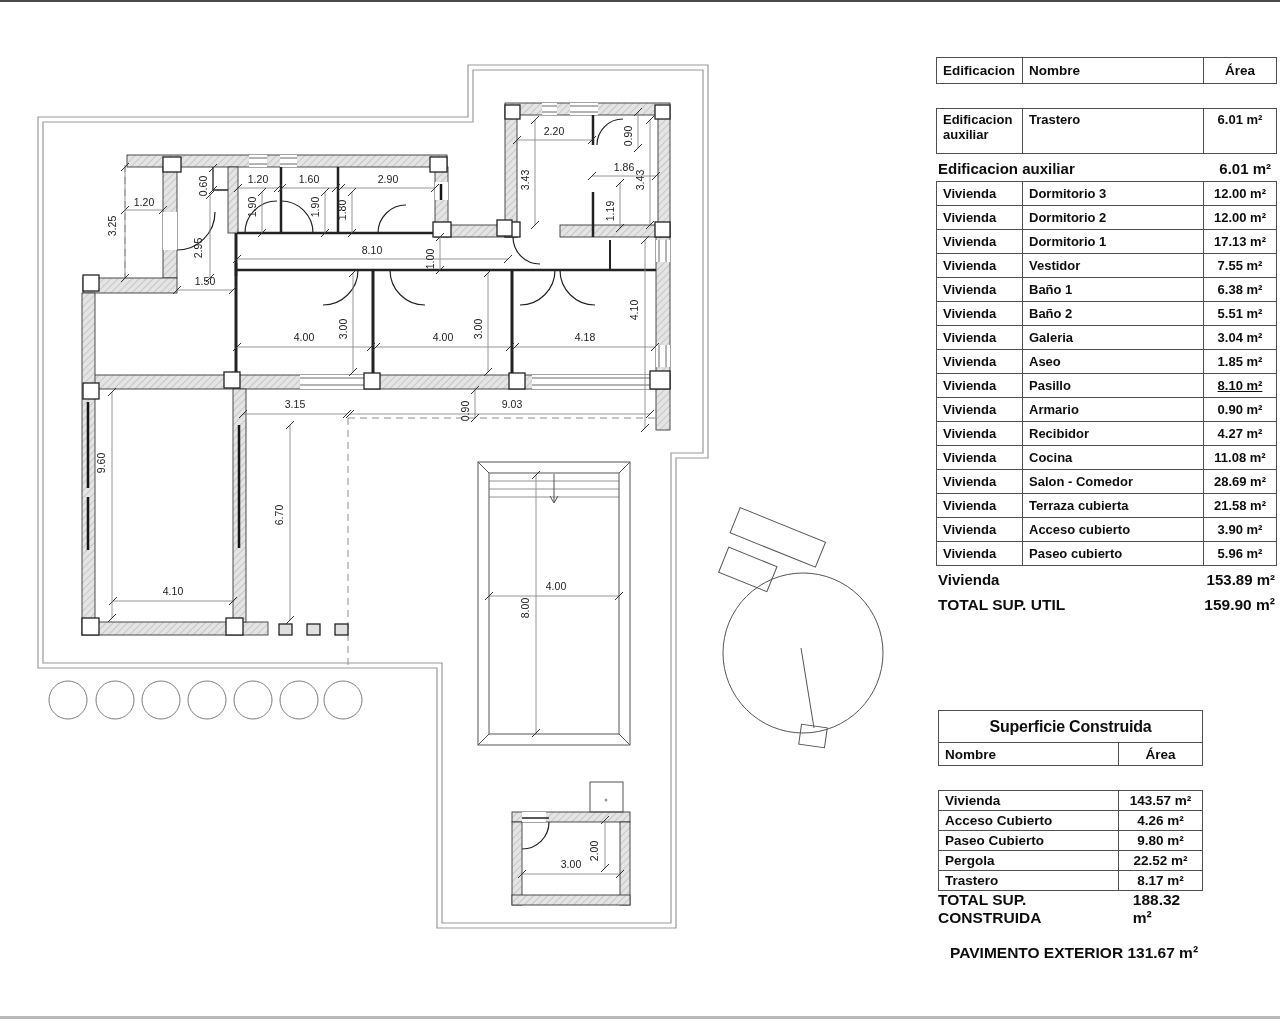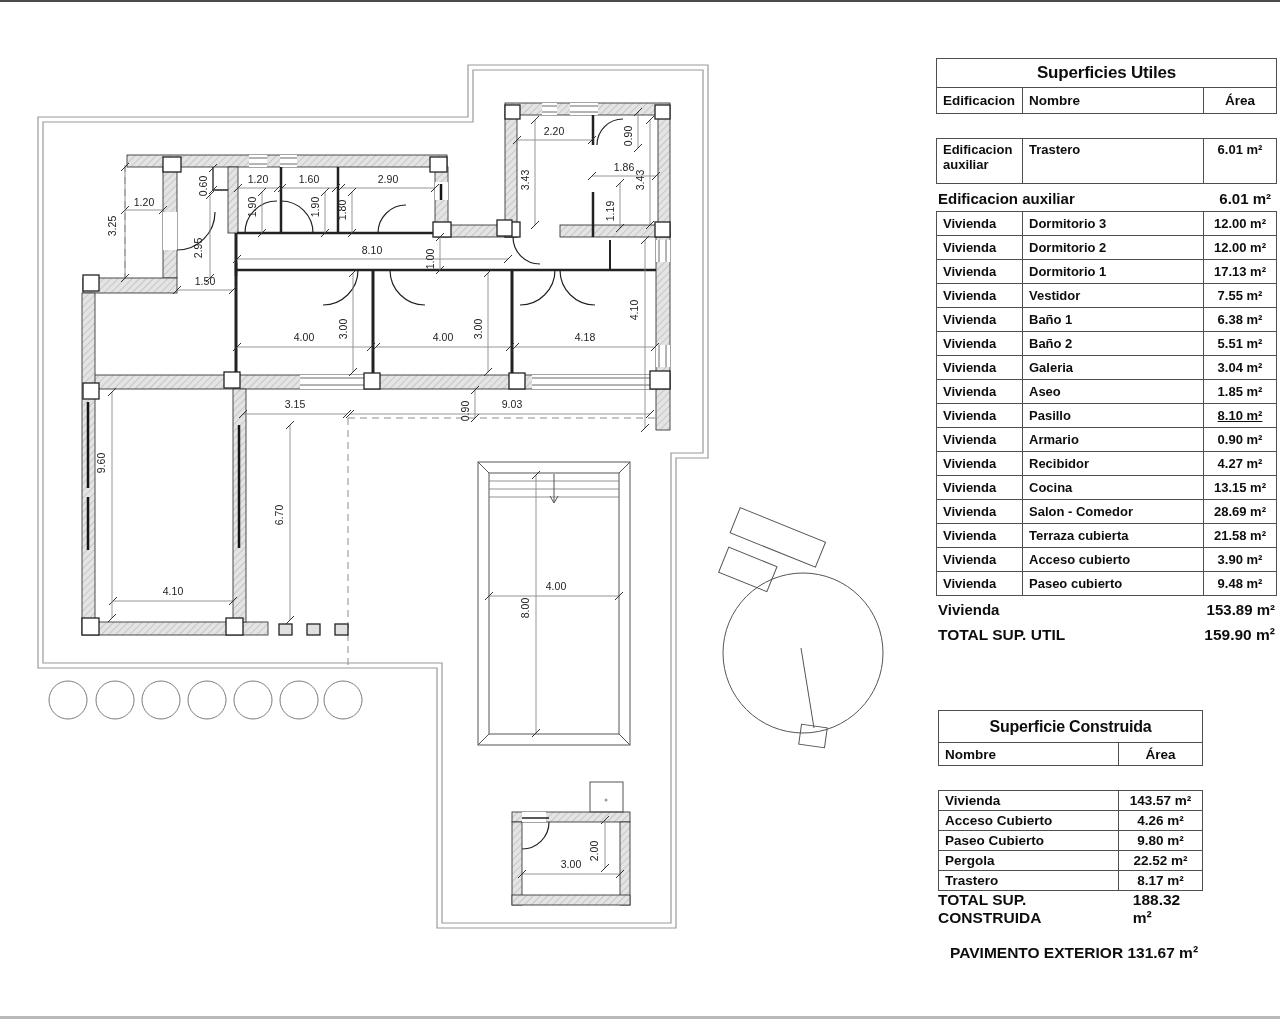--- a/index.html
+++ b/index.html
@@ -345,23 +345,20 @@
         <line x1="532" y1="737" x2="540" y2="729" stroke="#333" stroke-width="1"></line>
         <text x="529" y="608" text-anchor="middle" font-size="10.5" fill="#222" font-family="&quot;Liberation Sans&quot;,sans-serif" transform="rotate(-90 529 608)">8.00</text>
         <line x1="605" y1="820" x2="605" y2="868" stroke="#8a8a8a" stroke-width="0.9"></line>
         <line x1="601" y1="824" x2="609" y2="816" stroke="#333" stroke-width="1"></line>
         <line x1="601" y1="872" x2="609" y2="864" stroke="#333" stroke-width="1"></line>
         <text x="598" y="851" text-anchor="middle" font-size="10.5" fill="#222" font-family="&quot;Liberation Sans&quot;,sans-serif" transform="rotate(-90 598 851)">2.00</text>
       </g>
   </svg>
 
   <div class="tbl" id="t1" style="left:936px;top:58px;width:341px;">
-    <div class="tbox ttitle" style="height:30px;">
-      <span>Superficies Utiles</span>
-    </div>
     <div class="tbox thead" style="height:27px;margin-top:-1px;padding:0;">
       <div class="cell csep" style="width:86px;">Edificacion</div>
       <div class="cell csep" style="width:181px;">Nombre</div>
       <div class="cell ccenter" style="width:72px;">Área</div>
     </div>
     <div style="height:25px;"></div>
     <div class="brow" id="t1-first" style="height:46px;align-items:flex-start;">
         <div class="cell" style="width: 86px; border-right: 1px solid rgb(79, 79, 79); height: 100%; align-items: flex-start; padding-top: 3px;">Edificacion auxiliar</div>
         <div class="cell" style="width: 181px; border-right: 1px solid rgb(79, 79, 79); height: 100%; align-items: flex-start; padding-top: 3px;">Trastero</div>
         <div class="cell ccenter" style="width: 72px; height: 100%; align-items: flex-start; padding-top: 3px; justify-content: center; display: flex;">6.01 m²</div>
@@ -422,41 +419,41 @@
           <div class="cell ccenter" style="width: 72px;">0.90 m²</div>
         </div>
         <div class="brow" style="height: 25px;">
           <div class="cell" style="width: 86px; border-right: 1px solid rgb(79, 79, 79);">Vivienda</div>
           <div class="cell" style="width: 181px; border-right: 1px solid rgb(79, 79, 79);">Recibidor</div>
           <div class="cell ccenter" style="width: 72px;">4.27 m²</div>
         </div>
         <div class="brow" style="height: 25px;">
           <div class="cell" style="width: 86px; border-right: 1px solid rgb(79, 79, 79);">Vivienda</div>
           <div class="cell" style="width: 181px; border-right: 1px solid rgb(79, 79, 79);">Cocina</div>
-          <div class="cell ccenter" style="width: 72px;">13.15 m²</div>
+          <div class="cell ccenter" style="width: 72px;">11.08 m²</div>
         </div>
         <div class="brow" style="height: 25px;">
           <div class="cell" style="width: 86px; border-right: 1px solid rgb(79, 79, 79);">Vivienda</div>
           <div class="cell" style="width: 181px; border-right: 1px solid rgb(79, 79, 79);">Salon - Comedor</div>
           <div class="cell ccenter" style="width: 72px;">28.69 m²</div>
         </div>
         <div class="brow" style="height: 25px;">
           <div class="cell" style="width: 86px; border-right: 1px solid rgb(79, 79, 79);">Vivienda</div>
           <div class="cell" style="width: 181px; border-right: 1px solid rgb(79, 79, 79);">Terraza cubierta</div>
           <div class="cell ccenter" style="width: 72px;">21.58 m²</div>
         </div>
         <div class="brow" style="height: 25px;">
           <div class="cell" style="width: 86px; border-right: 1px solid rgb(79, 79, 79);">Vivienda</div>
           <div class="cell" style="width: 181px; border-right: 1px solid rgb(79, 79, 79);">Acceso cubierto</div>
           <div class="cell ccenter" style="width: 72px;">3.90 m²</div>
         </div>
         <div class="brow" style="height: 25px;">
           <div class="cell" style="width: 86px; border-right: 1px solid rgb(79, 79, 79);">Vivienda</div>
           <div class="cell" style="width: 181px; border-right: 1px solid rgb(79, 79, 79);">Paseo cubierto</div>
-          <div class="cell ccenter" style="width: 72px;">9.48 m²</div>
+          <div class="cell ccenter" style="width: 72px;">5.96 m²</div>
         </div>
       </div>
     <div class="subrow" style="height:26px;padding:0 2px;">
       <span>Vivienda</span>
       <span>153.89 m²</span>
     </div>
     <div class="totrow" style="height:26px;padding:0 2px;">
       <span>TOTAL SUP. UTIL</span>
       <span>159.90 m²</span>
     </div>

